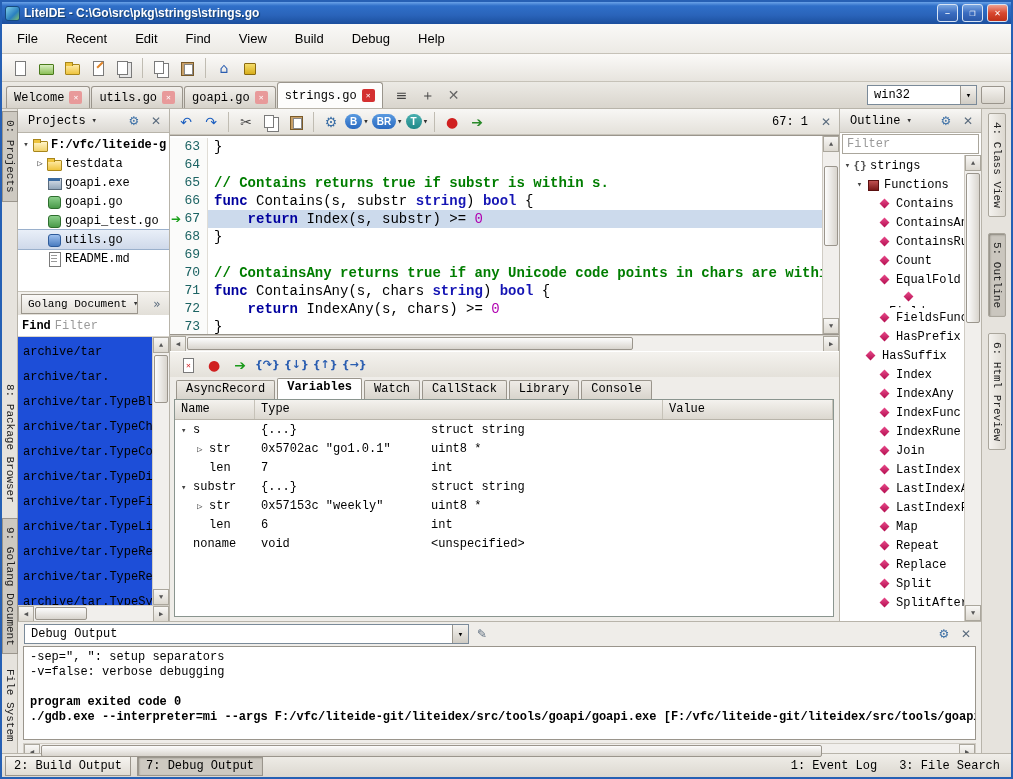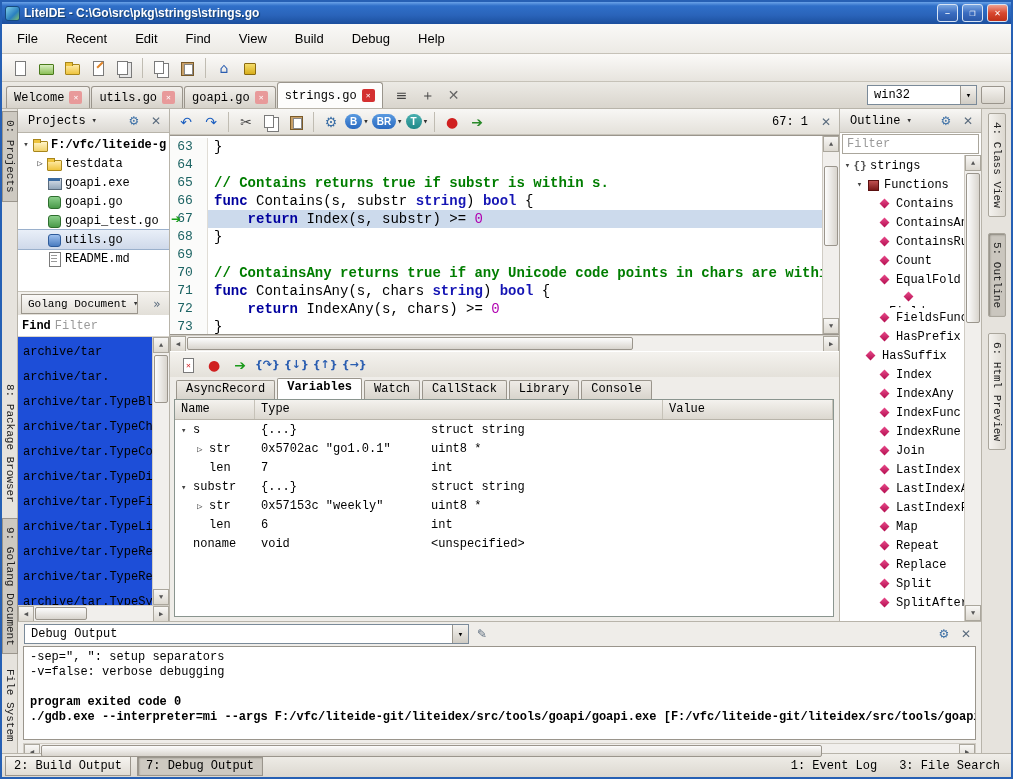--- a/index.html
+++ b/index.html
@@ -116,21 +116,21 @@
   .hsb .sb-thumb { top: 1px; bottom: 1px; left: auto; right: auto; background: linear-gradient(#fdfdfd,#d8d4cd); }
 
   
   .center { flex: 1; display: flex; flex-direction: column; min-width: 0; background: #efede9; }
   .editor-toolbar { height: 26px; background: linear-gradient(#f8f7f5,#e4e1da); border-bottom: 1px solid #c6c2b8; display: flex; align-items: center; padding: 0 4px; gap: 1px; flex: none; }
   .et-icons { display: flex; align-items: center; gap: 1px; }
   .cursor-pos { font-size: 12px; padding: 0 8px; }
   .editor-wrap { height: 200px; display: flex; background: #fff; border: 1px solid #9a958c; border-left: none; border-right: none; flex: none; min-width: 0; }
   .code-lines { flex: 1; overflow: hidden; font: 14px/18px "Liberation Mono","DejaVu Sans Mono",monospace; padding-top: 2px; }
   .cline { display: flex; height: 18px; white-space: pre; }
-  .gut { width: 38px; flex: none; text-align: center; padding-right: 7px; color: #1c6363; position: relative; font-size: 13px; background: #fbfbfa; border-right: 1px solid #e0ddd6; }
+  .gut { width: 38px; flex: none; text-align: right; padding-right: 7px; color: #1c6363; position: relative; font-size: 13px; background: #fbfbfa; border-right: 1px solid #e0ddd6; }
   .cur-arrow { position: absolute; left: 1px; top: 0; color: #18a018; font-family: "DejaVu Sans", sans-serif; font-weight: bold; font-size: 12px; }
   .codetext { flex: 1; padding-left: 6px; overflow: hidden; }
   .cline.current .codetext { background: #ccdaec; }
   .seg-k { color: #00009e; font-weight: bold; }
   .seg-t { color: #1515b4; font-weight: bold; }
   .seg-c { color: #007d00; font-weight: bold; }
   .seg-n { color: #b000b0; }
   .seg-p { color: #000; }
 
   

